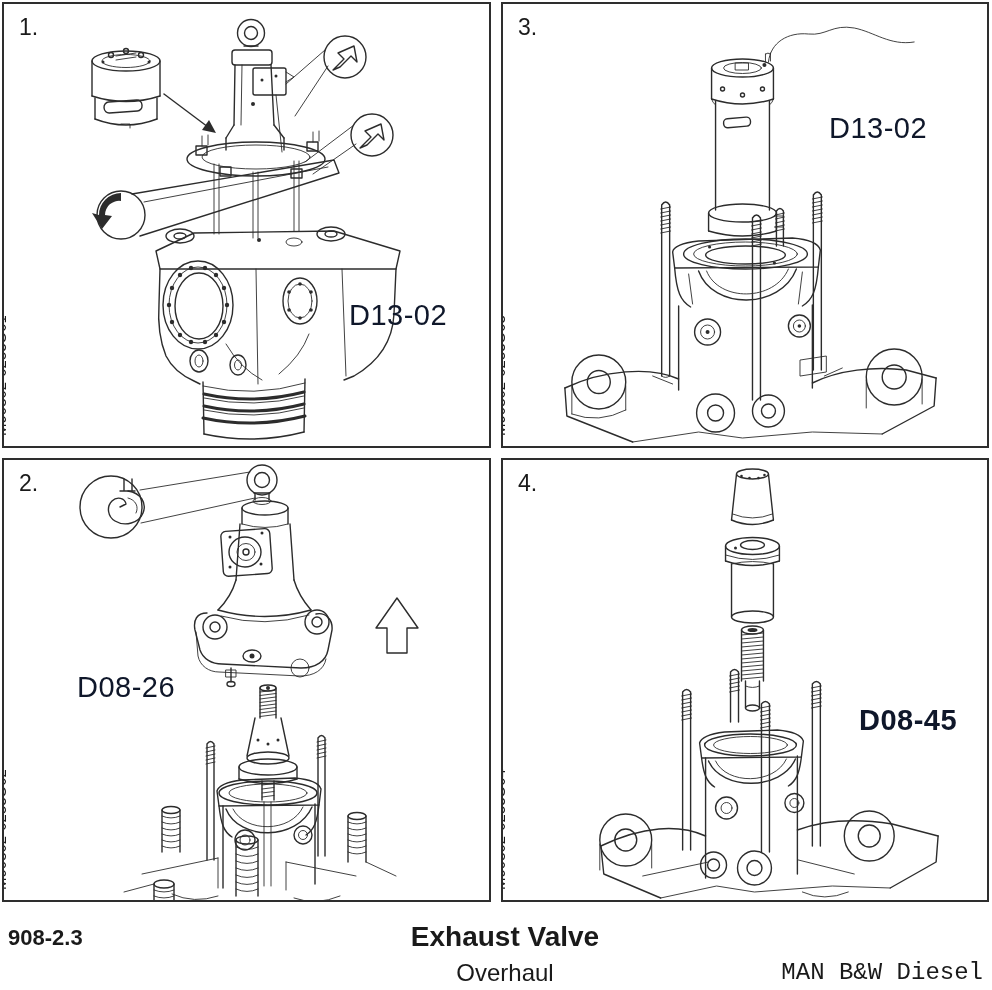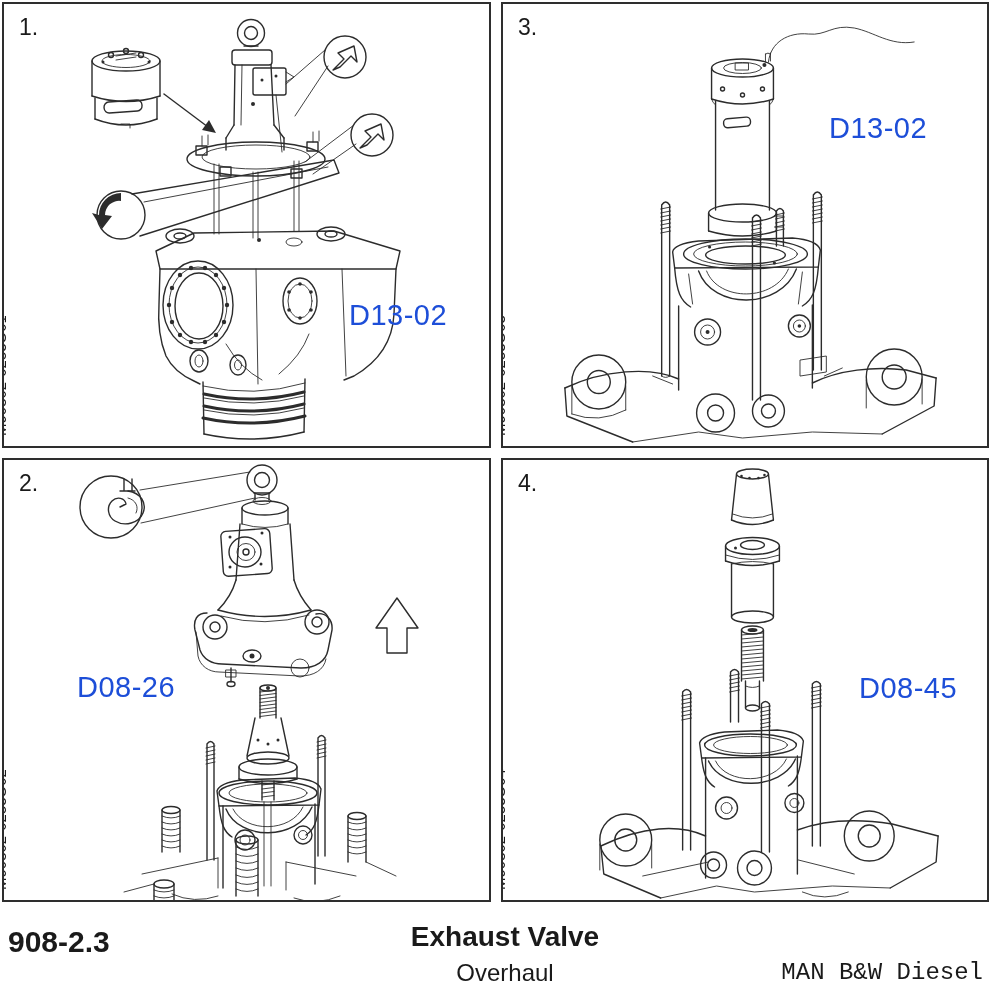--- a/index.html
+++ b/index.html
@@ -14,39 +14,39 @@
   }
   .panel.p1{left:2px;top:2px;width:489px;height:446px;}
   .panel.p3{left:501px;top:2px;width:488px;height:446px;}
   .panel.p2{left:2px;top:458px;width:489px;height:444px;}
   .panel.p4{left:501px;top:458px;width:488px;height:444px;}
   .panel svg{position:absolute;left:0;top:0;width:100%;height:100%;}
   .step-num{
     position:absolute;left:15px;top:10px;font-size:23px;color:#1a1a1a;z-index:3;
   }
   .part-label{
-    position:absolute;font-size:29px;letter-spacing:0.5px;color:#1d4ed8;z-index:3;white-space:nowrap;
+    position:absolute;font-size:29px;letter-spacing:0.5px;color:#0f172a;z-index:3;white-space:nowrap;
   }
   .p1 .part-label{left:345px;top:295px;}
   .p3 .part-label{left:326px;top:108px;}
   .p2 .part-label{left:73px;top:211px;}
-  .p4 .part-label{left:356px;top:212px;}
+  .p4 .part-label{left:356px;top:244px;font-weight:bold;}
   .fig-code{
     position:absolute;left:5px;bottom:10px;font-size:15px;color:#1a1a1a;
     transform:rotate(-90deg);transform-origin:left bottom;white-space:nowrap;z-index:3;
   }
   
   .art path,.art circle,.art ellipse,.art rect,.art polygon{
     fill:none;stroke:#2c2c2c;stroke-width:1.4;stroke-linecap:round;stroke-linejoin:round;
   }
   .art .f{fill:#2c2c2c;stroke:none;}
   .art .thin{stroke-width:0.9;}
   .art .thick{stroke-width:3;}
   
-  .footer-docnum{position:absolute;left:8px;top:925px;font-size:30px;font-weight:bold;}
+  .footer-docnum{position:absolute;left:8px;top:925px;font-size:22px;font-weight:bold;}
   .footer-title{position:absolute;left:0;right:0;top:921px;text-align:center;font-size:28px;font-weight:bold;transform:translateX(9px);}
   .footer-subtitle{position:absolute;left:0;right:0;top:959px;text-align:center;font-size:24px;transform:translateX(9px);}
   .footer-brand{position:absolute;right:9px;top:959px;font-size:24px;font-family:Liberation Mono, monospace;}
 </style>
 </head>
 <body>
 
 <div class="page">
 
   <div class="panel p1">

